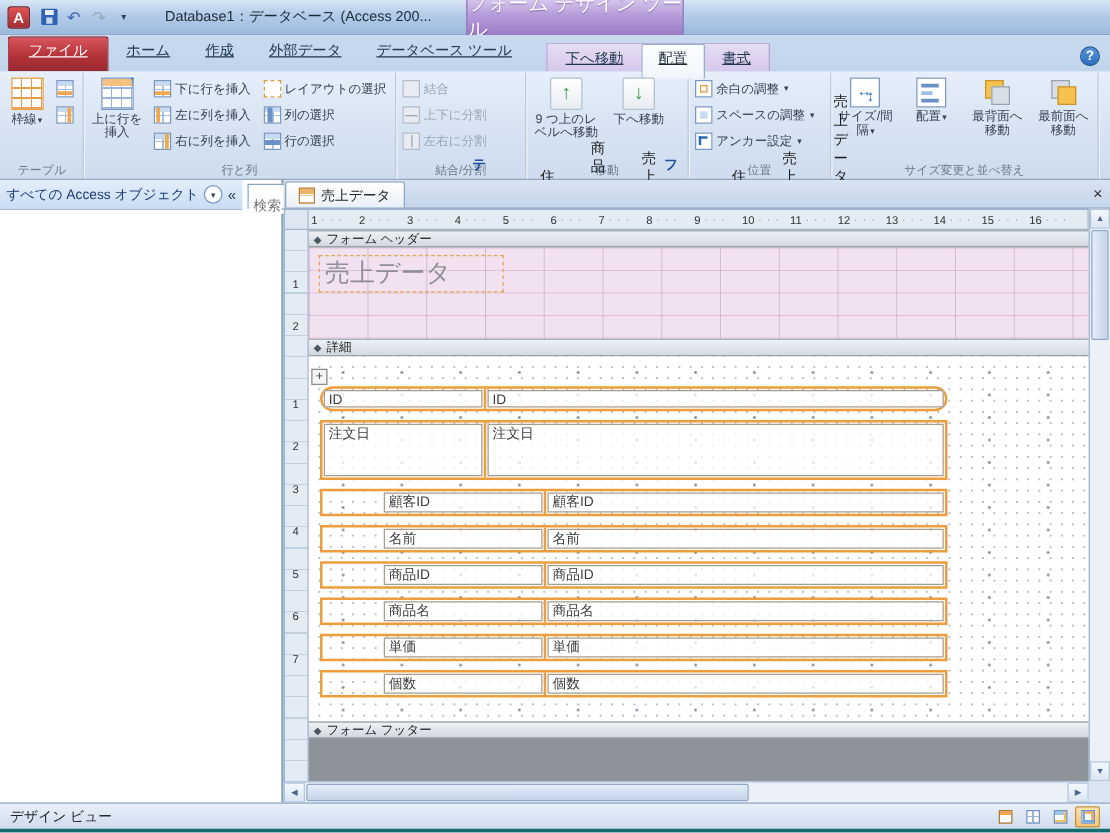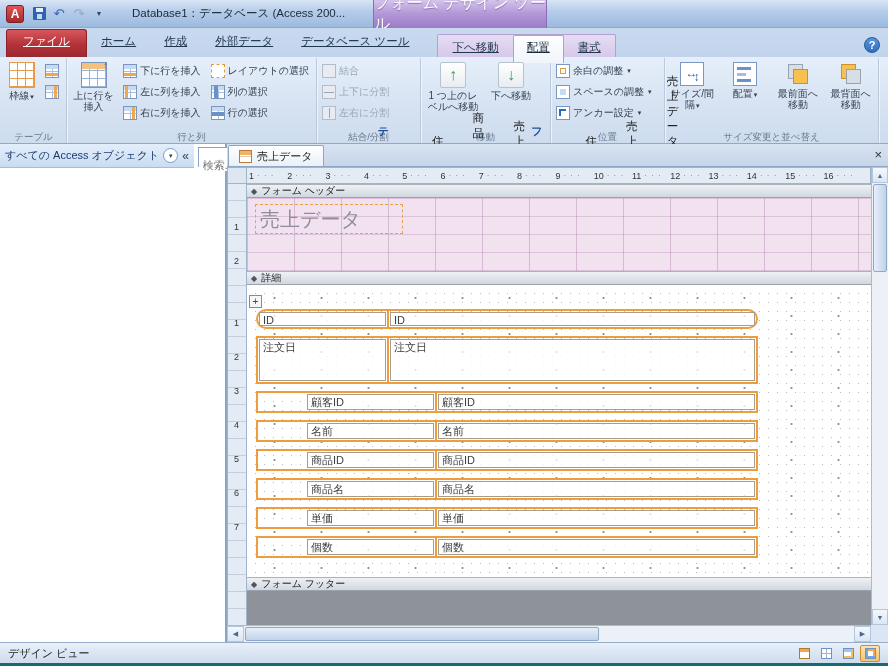--- a/index.html
+++ b/index.html
@@ -270,21 +270,21 @@
       </div>
       <div class="glabel">結合/分割</div>
     </div>
 
     <div class="rgroup gw4">
       <div class="gbody">
         <div class="bigbtn wide">
           <span class="ic26 ic-move">
               <b>↑</b>
             </span>
-          <span class="blabel">1 つ上のレベルへ移動</span>
+          <span class="blabel">9 つ上のレベルへ移動</span>
         </div>
         <div class="bigbtn">
           <span class="ic26 ic-move">
               <b>↓</b>
             </span>
           <span class="blabel">下へ移動</span>
         </div>
       </div>
       <div class="glabel">移動</div>
     </div>
@@ -316,26 +316,26 @@
       <div class="gbody">
         <div class="bigbtn">
           <span class="ic24 ic-size"></span>
           <span class="blabel"><span>サイズ/間隔</span><i class="dd">▾</i></span>
         </div>
         <div class="bigbtn">
           <span class="ic24 ic-align"></span>
           <span class="blabel"><span>配置</span><i class="dd">▾</i></span>
         </div>
         <div class="bigbtn">
+          <span class="ic24 ic-back"></span>
+          <span class="blabel">最背面へ移動</span>
+        </div>
+        <div class="bigbtn">
           <span class="ic24 ic-front"></span>
           <span class="blabel">最前面へ移動</span>
-        </div>
-        <div class="bigbtn">
-          <span class="ic24 ic-back"></span>
-          <span class="blabel">最背面へ移動</span>
         </div>
       </div>
       <div class="glabel">サイズ変更と並べ替え</div>
     </div>
   </div>
 
   <div class="main">
 
     <div class="nav-pane">
       <div class="nav-header">

